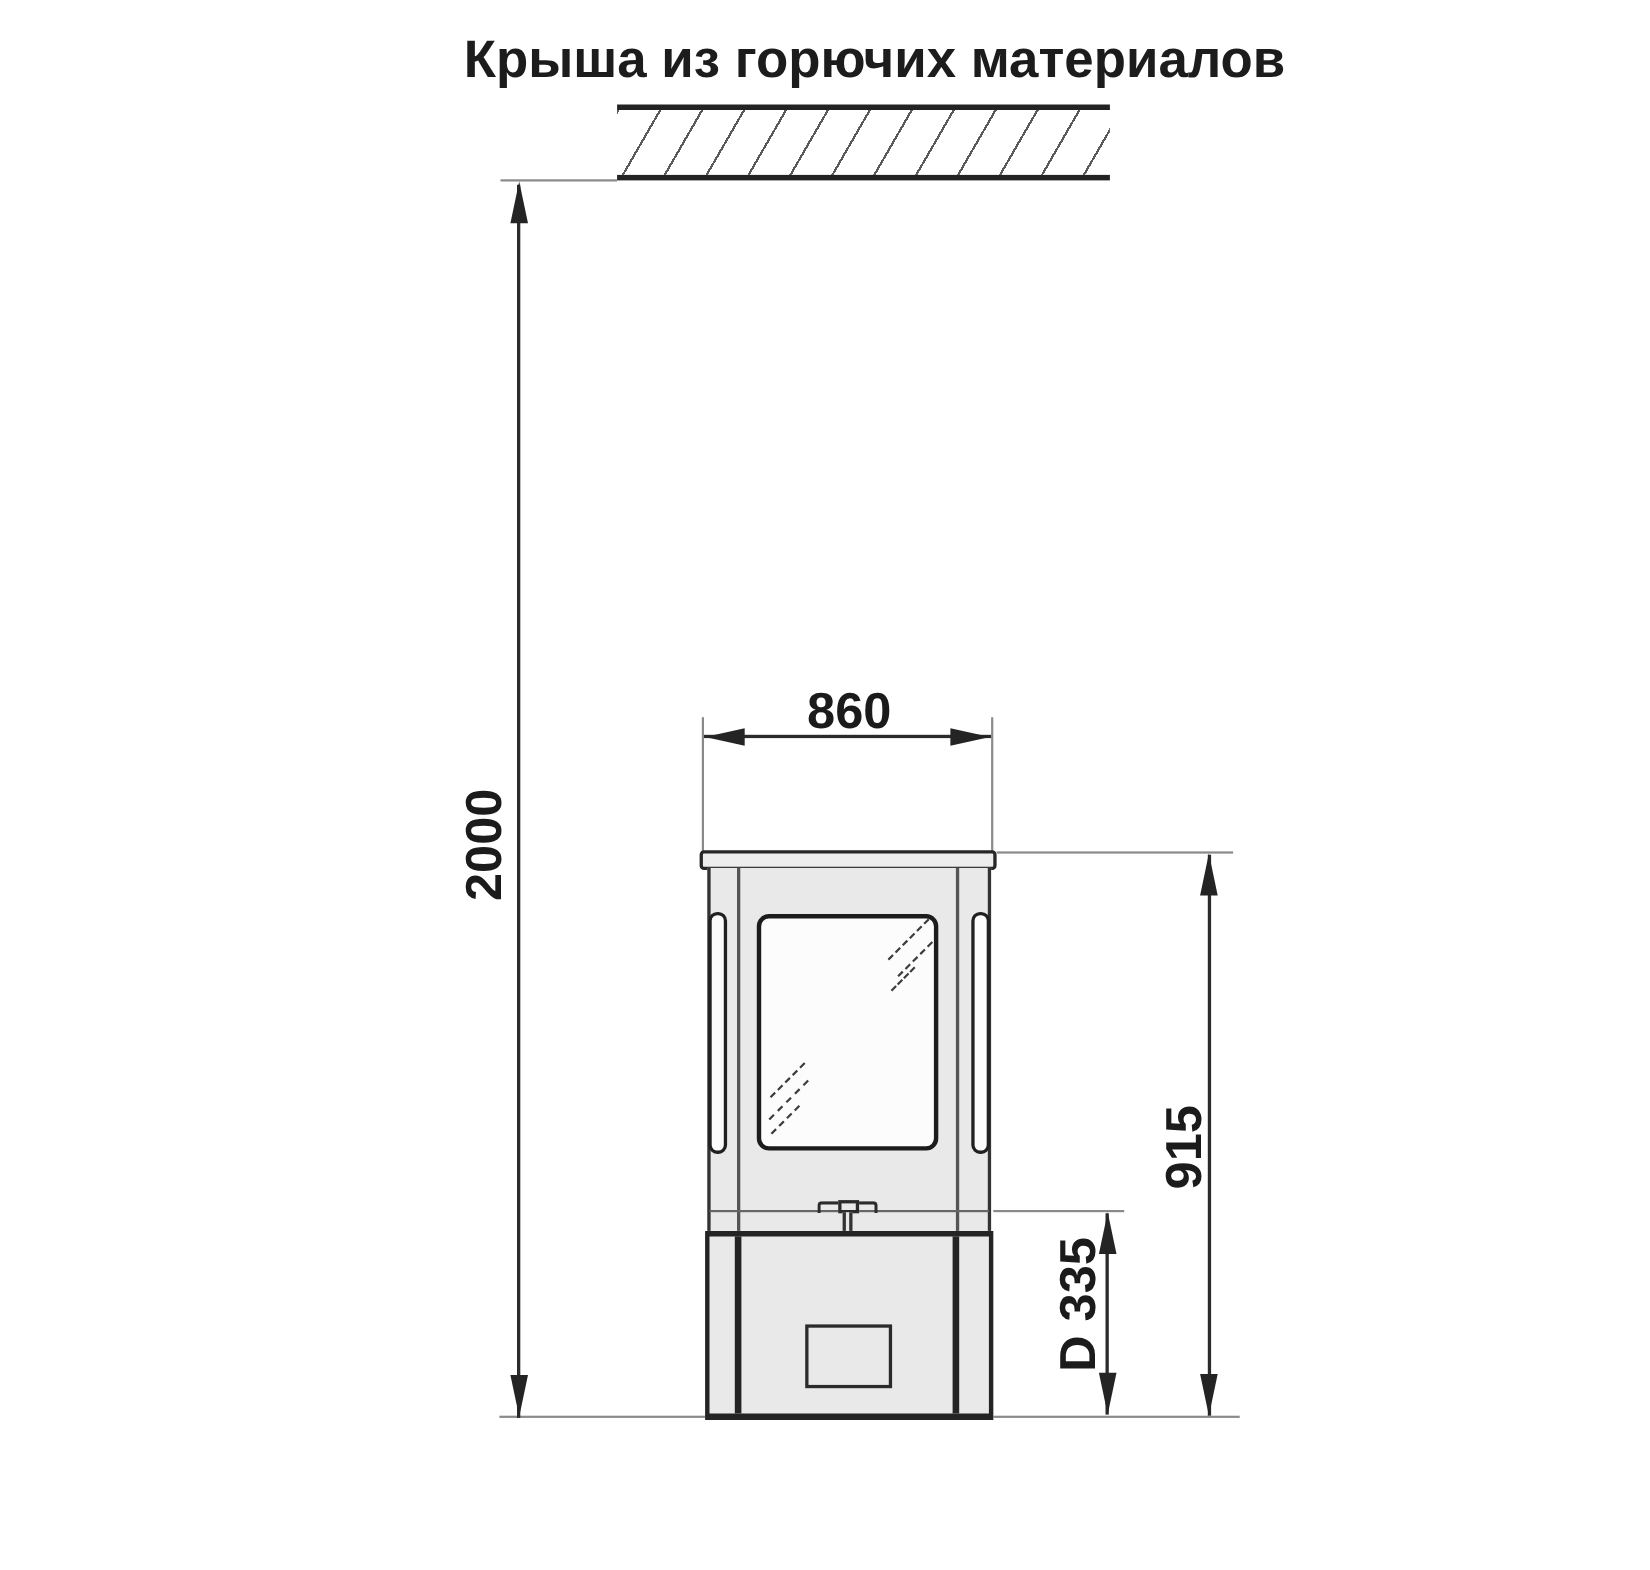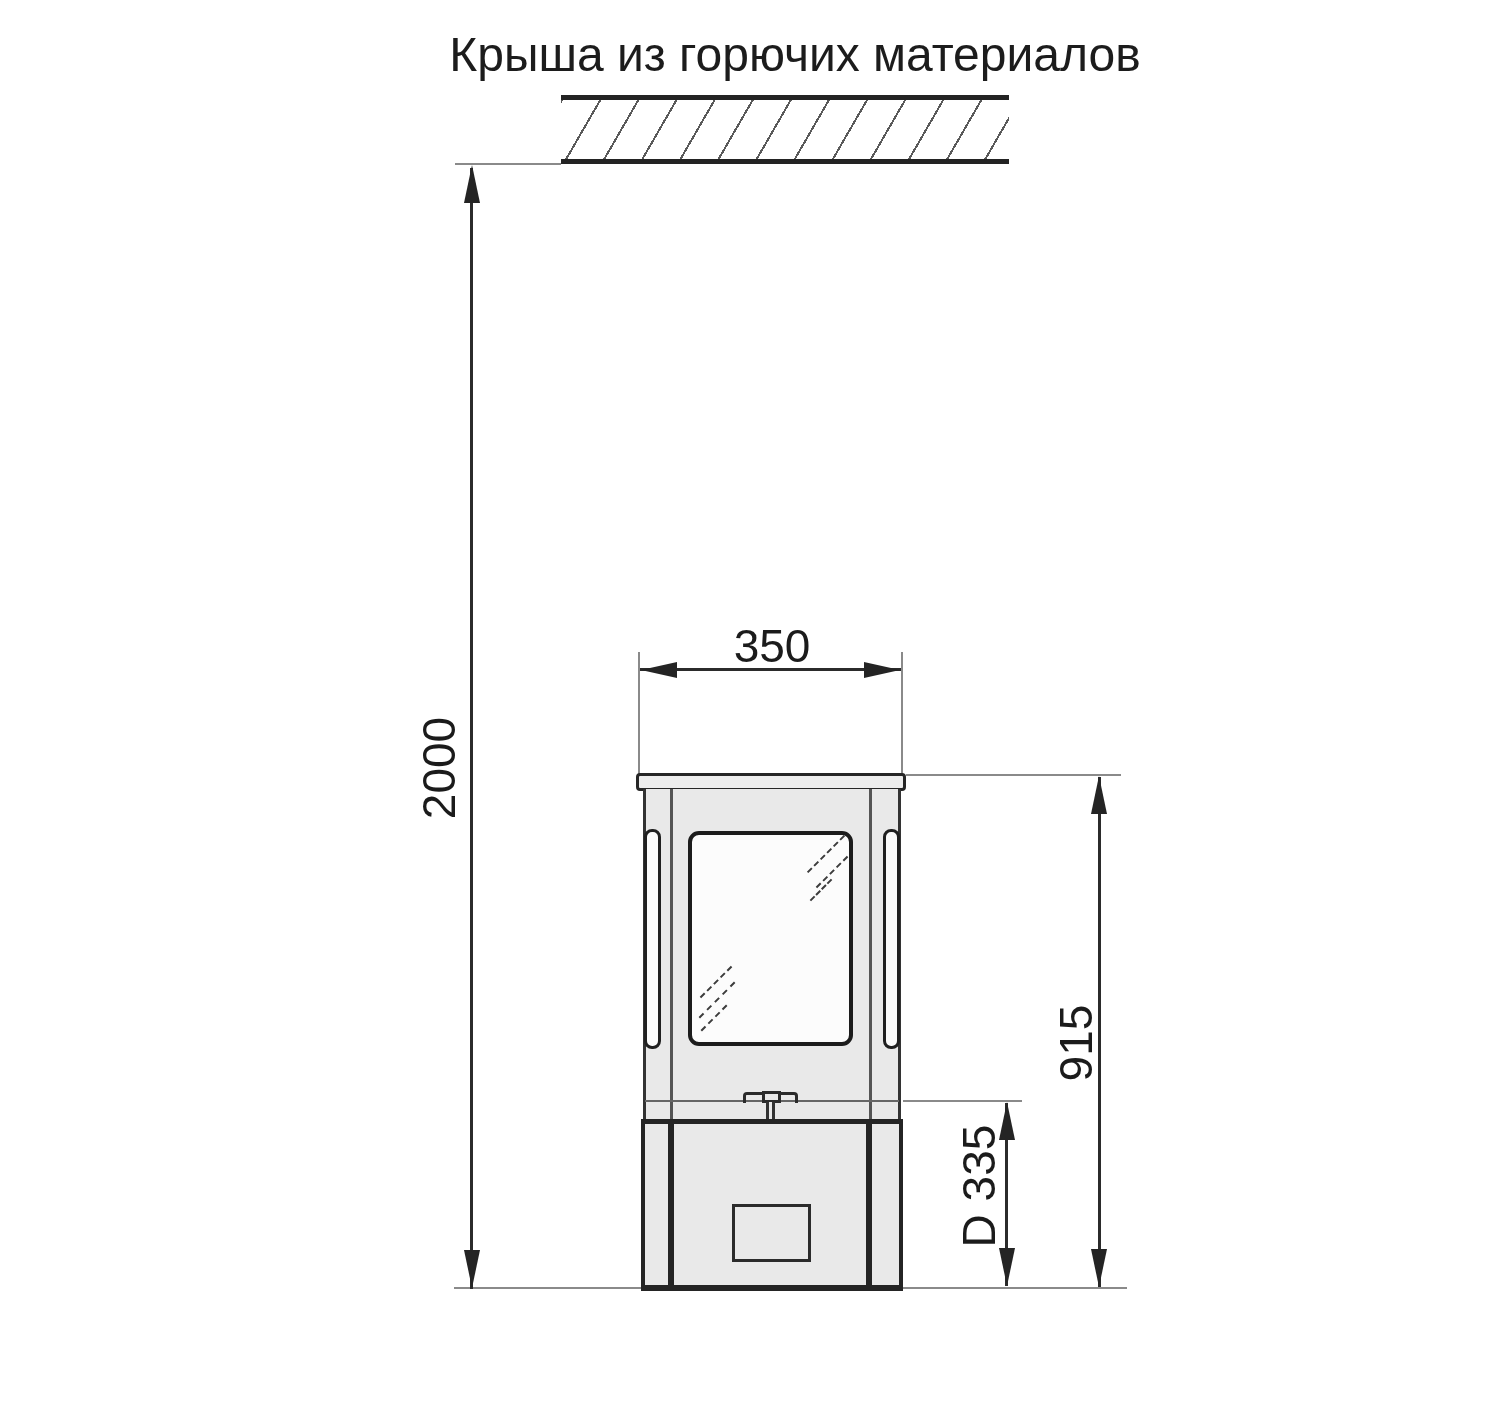--- a/index.html
+++ b/index.html
@@ -3,20 +3,21 @@
 <meta charset="utf-8">
 <style>
   html,body{margin:0;padding:0;background:#ffffff;}
   #canvas{
     position:relative;
     width:1500px;height:1427px;
     background:#ffffff;
     font-family:"Liberation Sans", sans-serif;
     color:#1b1b1b;
     overflow:hidden;
+    font-weight:bold;
   }
   .abs{position:absolute;}
   
   .title{
     left:400px;top:26px;width:790px;height:58px;
     font-size:48px;line-height:58px;text-align:center;
     color:#1c1c1c;white-space:nowrap;
   }
   .lbl{
     font-size:46px;line-height:50px;text-align:center;
@@ -111,21 +112,21 @@
   <div class="abs ext" style="left:903px;top:1287px;width:224px;height:2px;"></div>
 
   <div class="abs dim" style="left:470px;top:168px;width:3px;height:1121px;"></div>
   <div class="abs arr up" style="left:464px;top:165px;"></div>
   <div class="abs arr dn" style="left:464px;top:1250px;"></div>
   <div class="abs lbl rot" style="left:339px;top:743px;width:200px;height:50px;">2000</div>
 
   <div class="abs dim" style="left:640px;top:668px;width:261px;height:3px;"></div>
   <div class="abs arr lt" style="left:641px;top:662px;"></div>
   <div class="abs arr rt" style="left:864px;top:662px;"></div>
-  <div class="abs lbl" style="left:672px;top:621px;width:200px;height:50px;">350</div>
+  <div class="abs lbl" style="left:672px;top:621px;width:200px;height:50px;">860</div>
 
   <div class="abs cap"></div>
   <div class="abs body"></div>
   <div class="abs innerline" style="left:670px;"></div>
   <div class="abs innerline" style="left:869px;"></div>
   <div class="abs sidewin" style="left:644px;"></div>
   <div class="abs sidewin" style="left:883px;"></div>
 
   <div class="abs glass">
     <div class="refl" style="left:108px;top:18px;width:52px;"></div>

